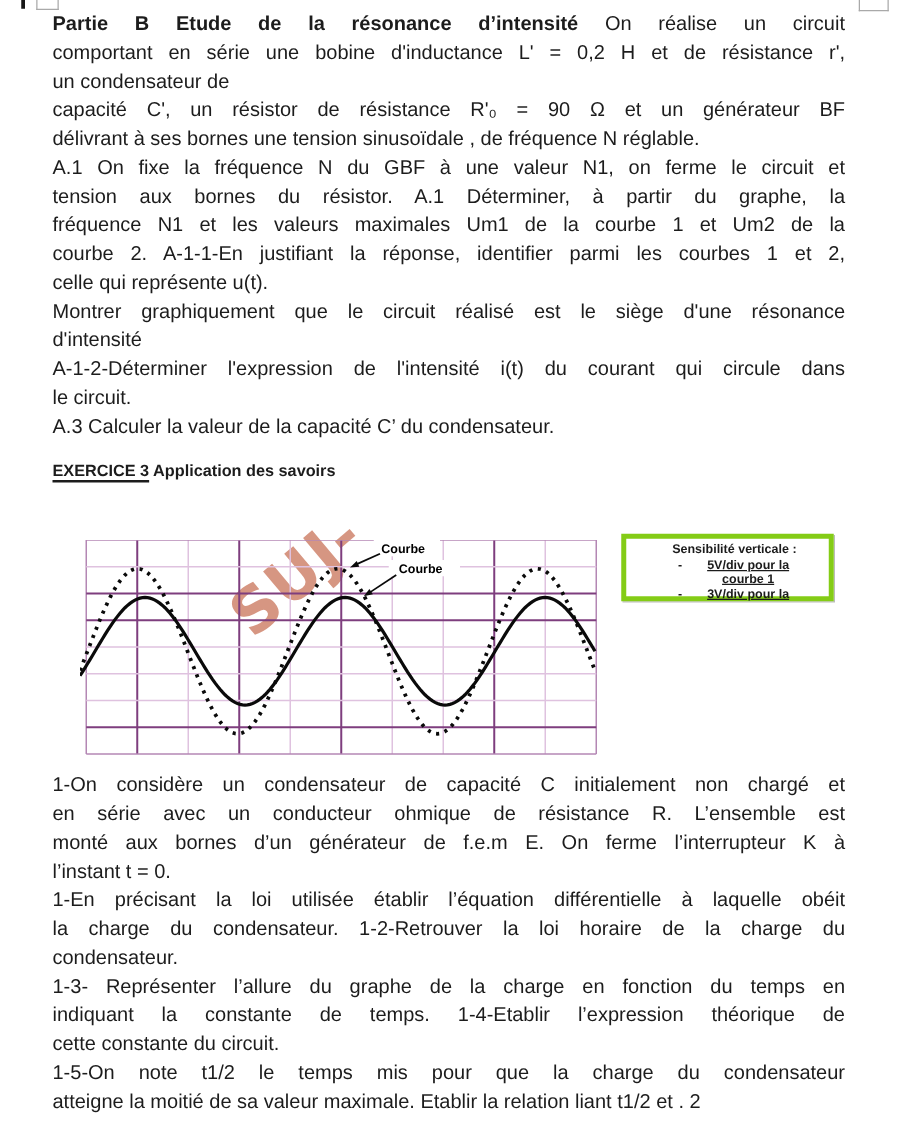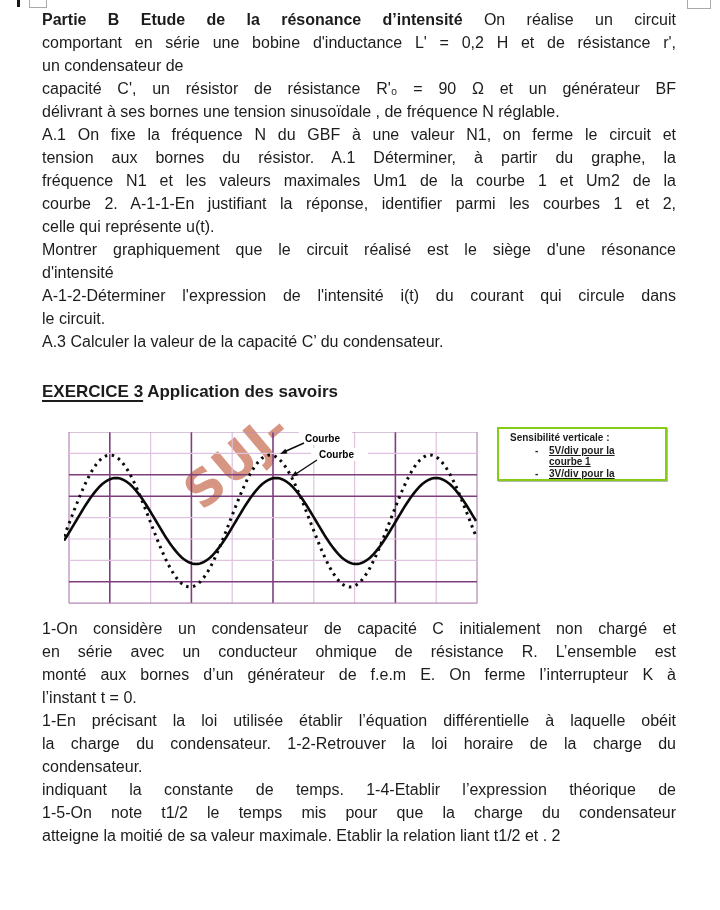--- a/index.html
+++ b/index.html
@@ -11,31 +11,31 @@
   .crop-corner.left{left:29px;top:-1px;width:16px;height:8px;}
   .crop-corner.right{left:687px;top:-1px;width:22px;height:9px;}
   
   .textblock{position:absolute;left:42px;width:634px;font-size:16px;}
   .textblock .line{line-height:23px;white-space:normal;}
   .textblock .line.just{text-align:justify;text-align-last:justify;}
   .textblock b{font-weight:bold;}
   #section-b{top:8px;}
   #section-a{top:617px;}
   
-  .ex3-heading{position:absolute;left:42px;top:382px;font-size:17px;font-weight:bold;}
+  .ex3-heading{position:absolute;left:42px;top:369px;font-size:13px;font-weight:bold;}
   .ex3-heading .u{text-decoration:underline;text-decoration-thickness:1.5px;text-underline-offset:3px;}
   
   .watermark{position:absolute;left:176px;top:428px;width:130px;font-size:50px;font-weight:bold;
              font-family:"DejaVu Sans","Liberation Sans",sans-serif;color:#cd7c63;opacity:.8;
              transform:rotate(-40deg);letter-spacing:1px;z-index:1;}
   #oscillo{position:absolute;left:64px;top:432px;z-index:2;}
   .courbe-label{font-size:10px;font-weight:bold;font-family:"Liberation Sans",sans-serif;}
   .sens-box{position:absolute;left:497px;top:427px;width:170px;height:54px;background:#fff;
-            border:2px solid #84cc16;box-shadow:1px 1px 0 #bbb;font-size:10px;font-weight:bold;
-            line-height:11.5px;z-index:2;box-sizing:border-box;}
+            border:4px solid #84cc16;box-shadow:1px 1px 0 #bbb;font-size:10px;font-weight:bold;
+            line-height:11.5px;z-index:2;box-sizing:border-box;text-align:center;}
   .sens-title{padding:3px 0 1px 11px;}
   .sens-item{display:flex;padding-left:36px;}
   .sens-item .dash{width:14px;}
   .sens-item .txt{width:95px;text-decoration:underline;}
 </style>
 </head>
 <body>
 
 <div class="page">
 
@@ -117,18 +117,20 @@
   </div>
 
   <div class="textblock" id="section-a">
       <div class="line just"><span>1-On considère un condensateur de capacité C initialement non chargé et</span></div>
       <div class="line just"><span>en série avec un conducteur ohmique de résistance R. L’ensemble est</span></div>
       <div class="line just"><span>monté aux bornes d’un générateur de f.e.m E. On ferme l’interrupteur K à</span></div>
       <div class="line"><span>l’instant t = 0.</span></div>
       <div class="line just"><span>1-En précisant la loi utilisée établir l’équation différentielle à laquelle obéit</span></div>
       <div class="line just"><span>la charge du condensateur. 1-2-Retrouver la loi horaire de la charge du</span></div>
       <div class="line"><span>condensateur.</span></div>
+      <div class="line just"><span>1-3- Représenter l’allure du graphe de la charge en fonction du temps en</span></div>
       <div class="line just"><span>indiquant la constante de temps. 1-4-Etablir l’expression théorique de</span></div>
+      <div class="line"><span>cette constante du circuit.</span></div>
       <div class="line just"><span>1-5-On note t1/2 le temps mis pour que la charge du condensateur</span></div>
       <div class="line"><span>atteigne la moitié de sa valeur maximale. Etablir la relation liant t1/2 et . 2</span></div>
     </div>
 
 </div>
 
 </body></html>

